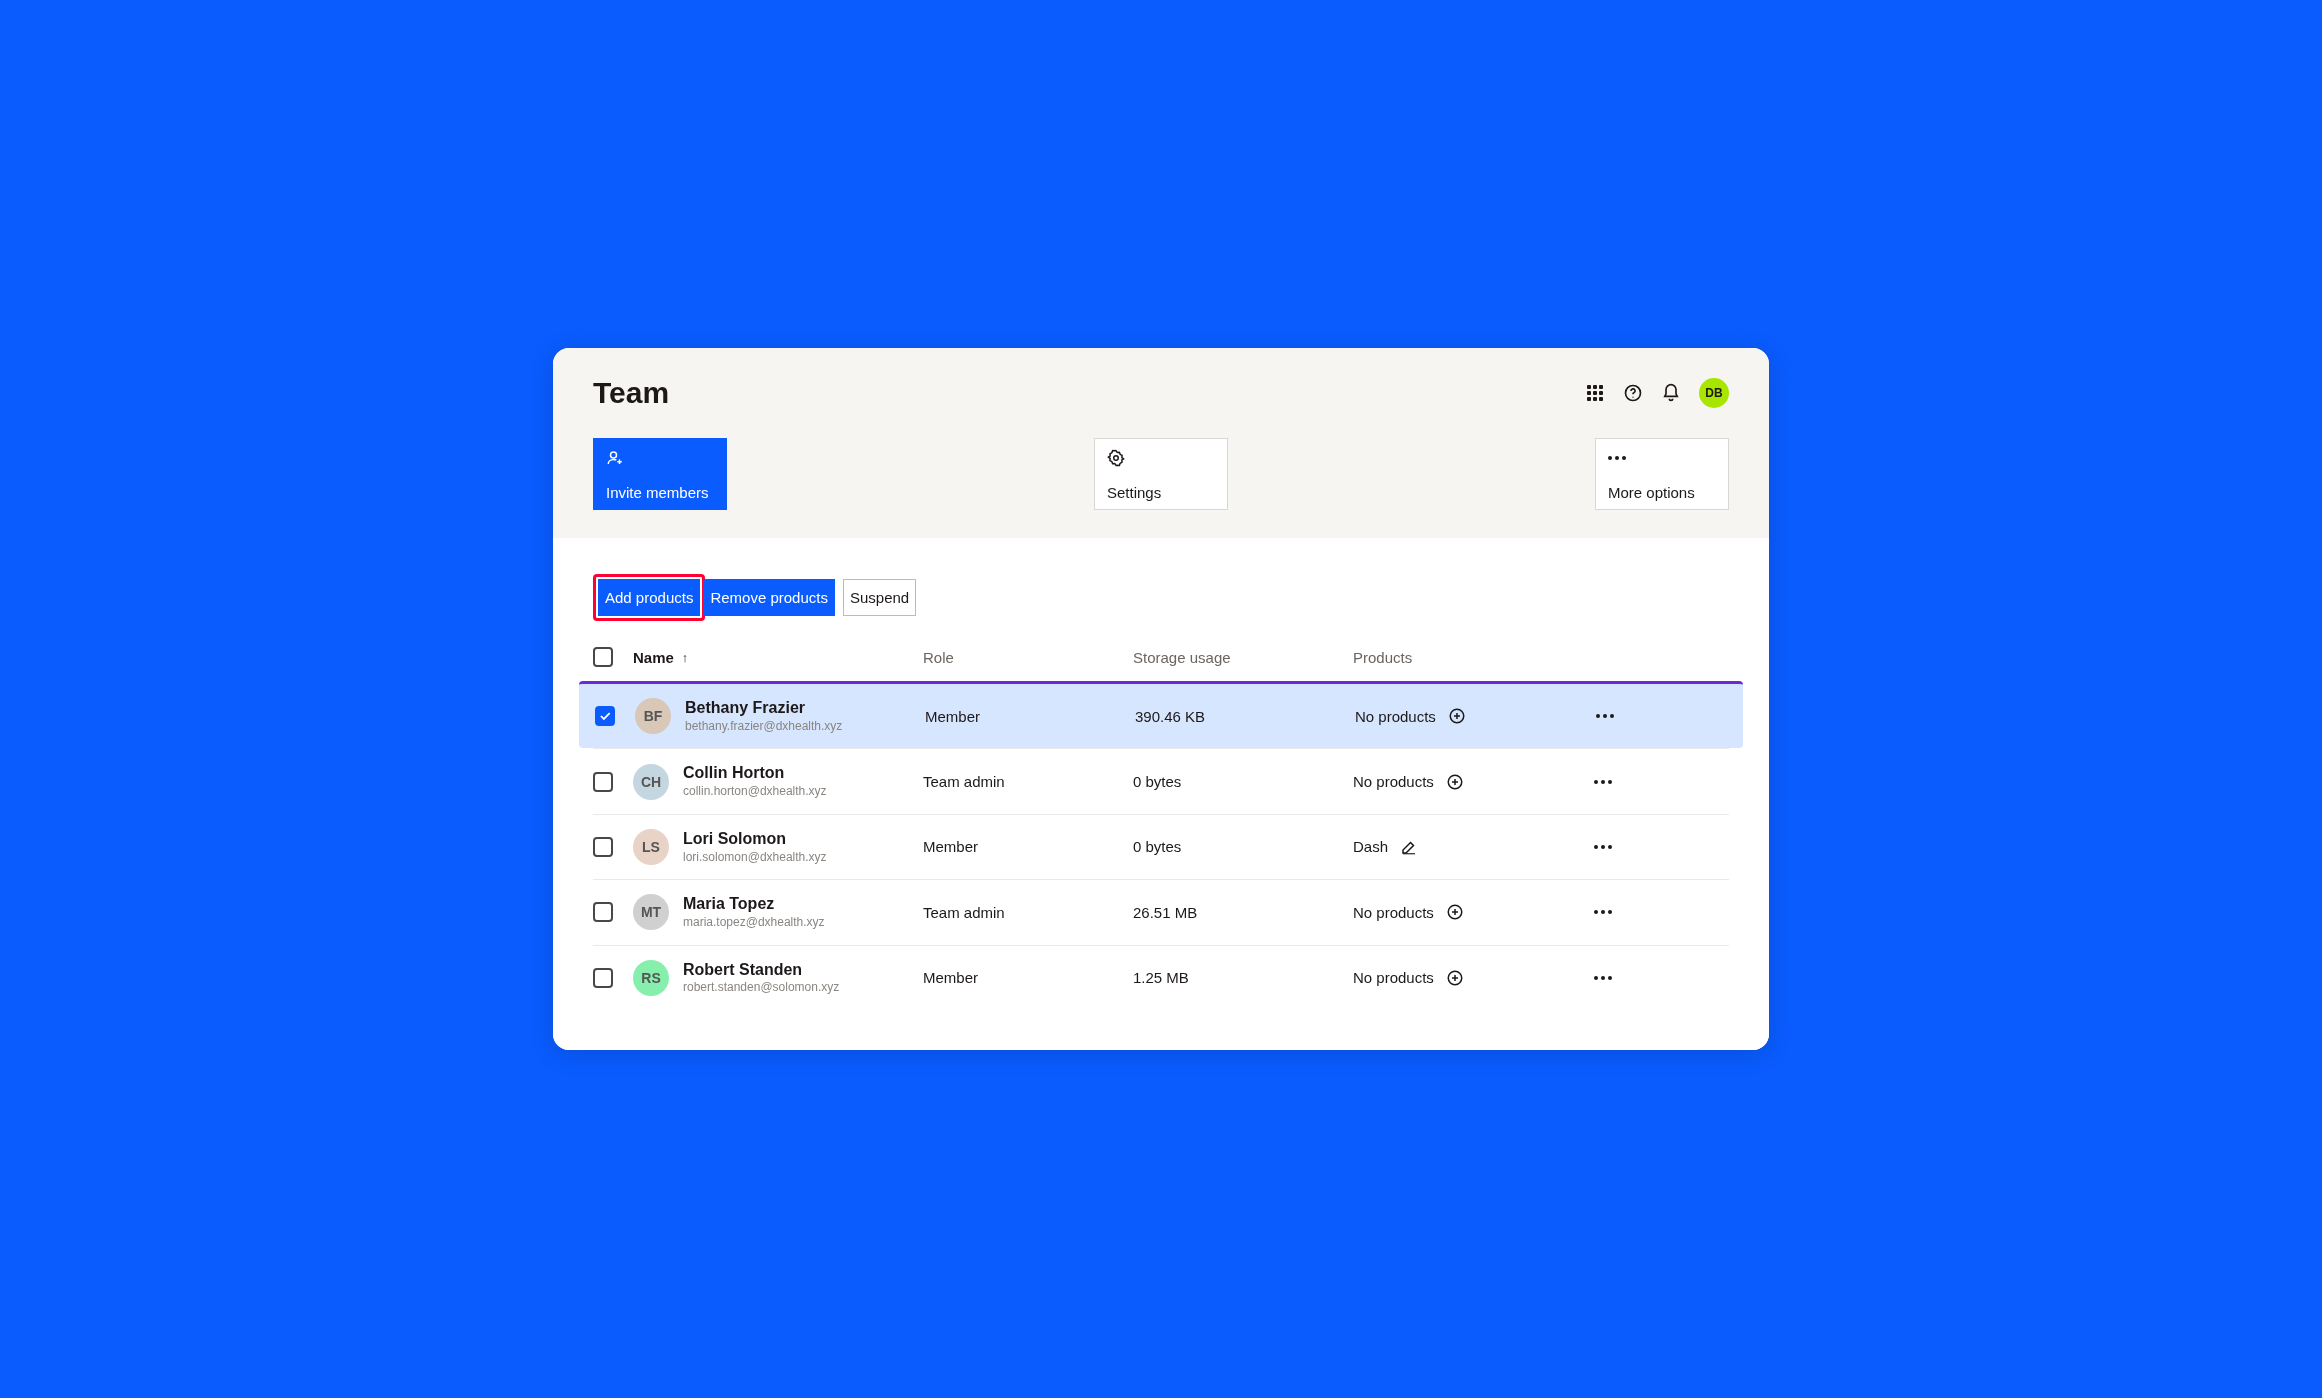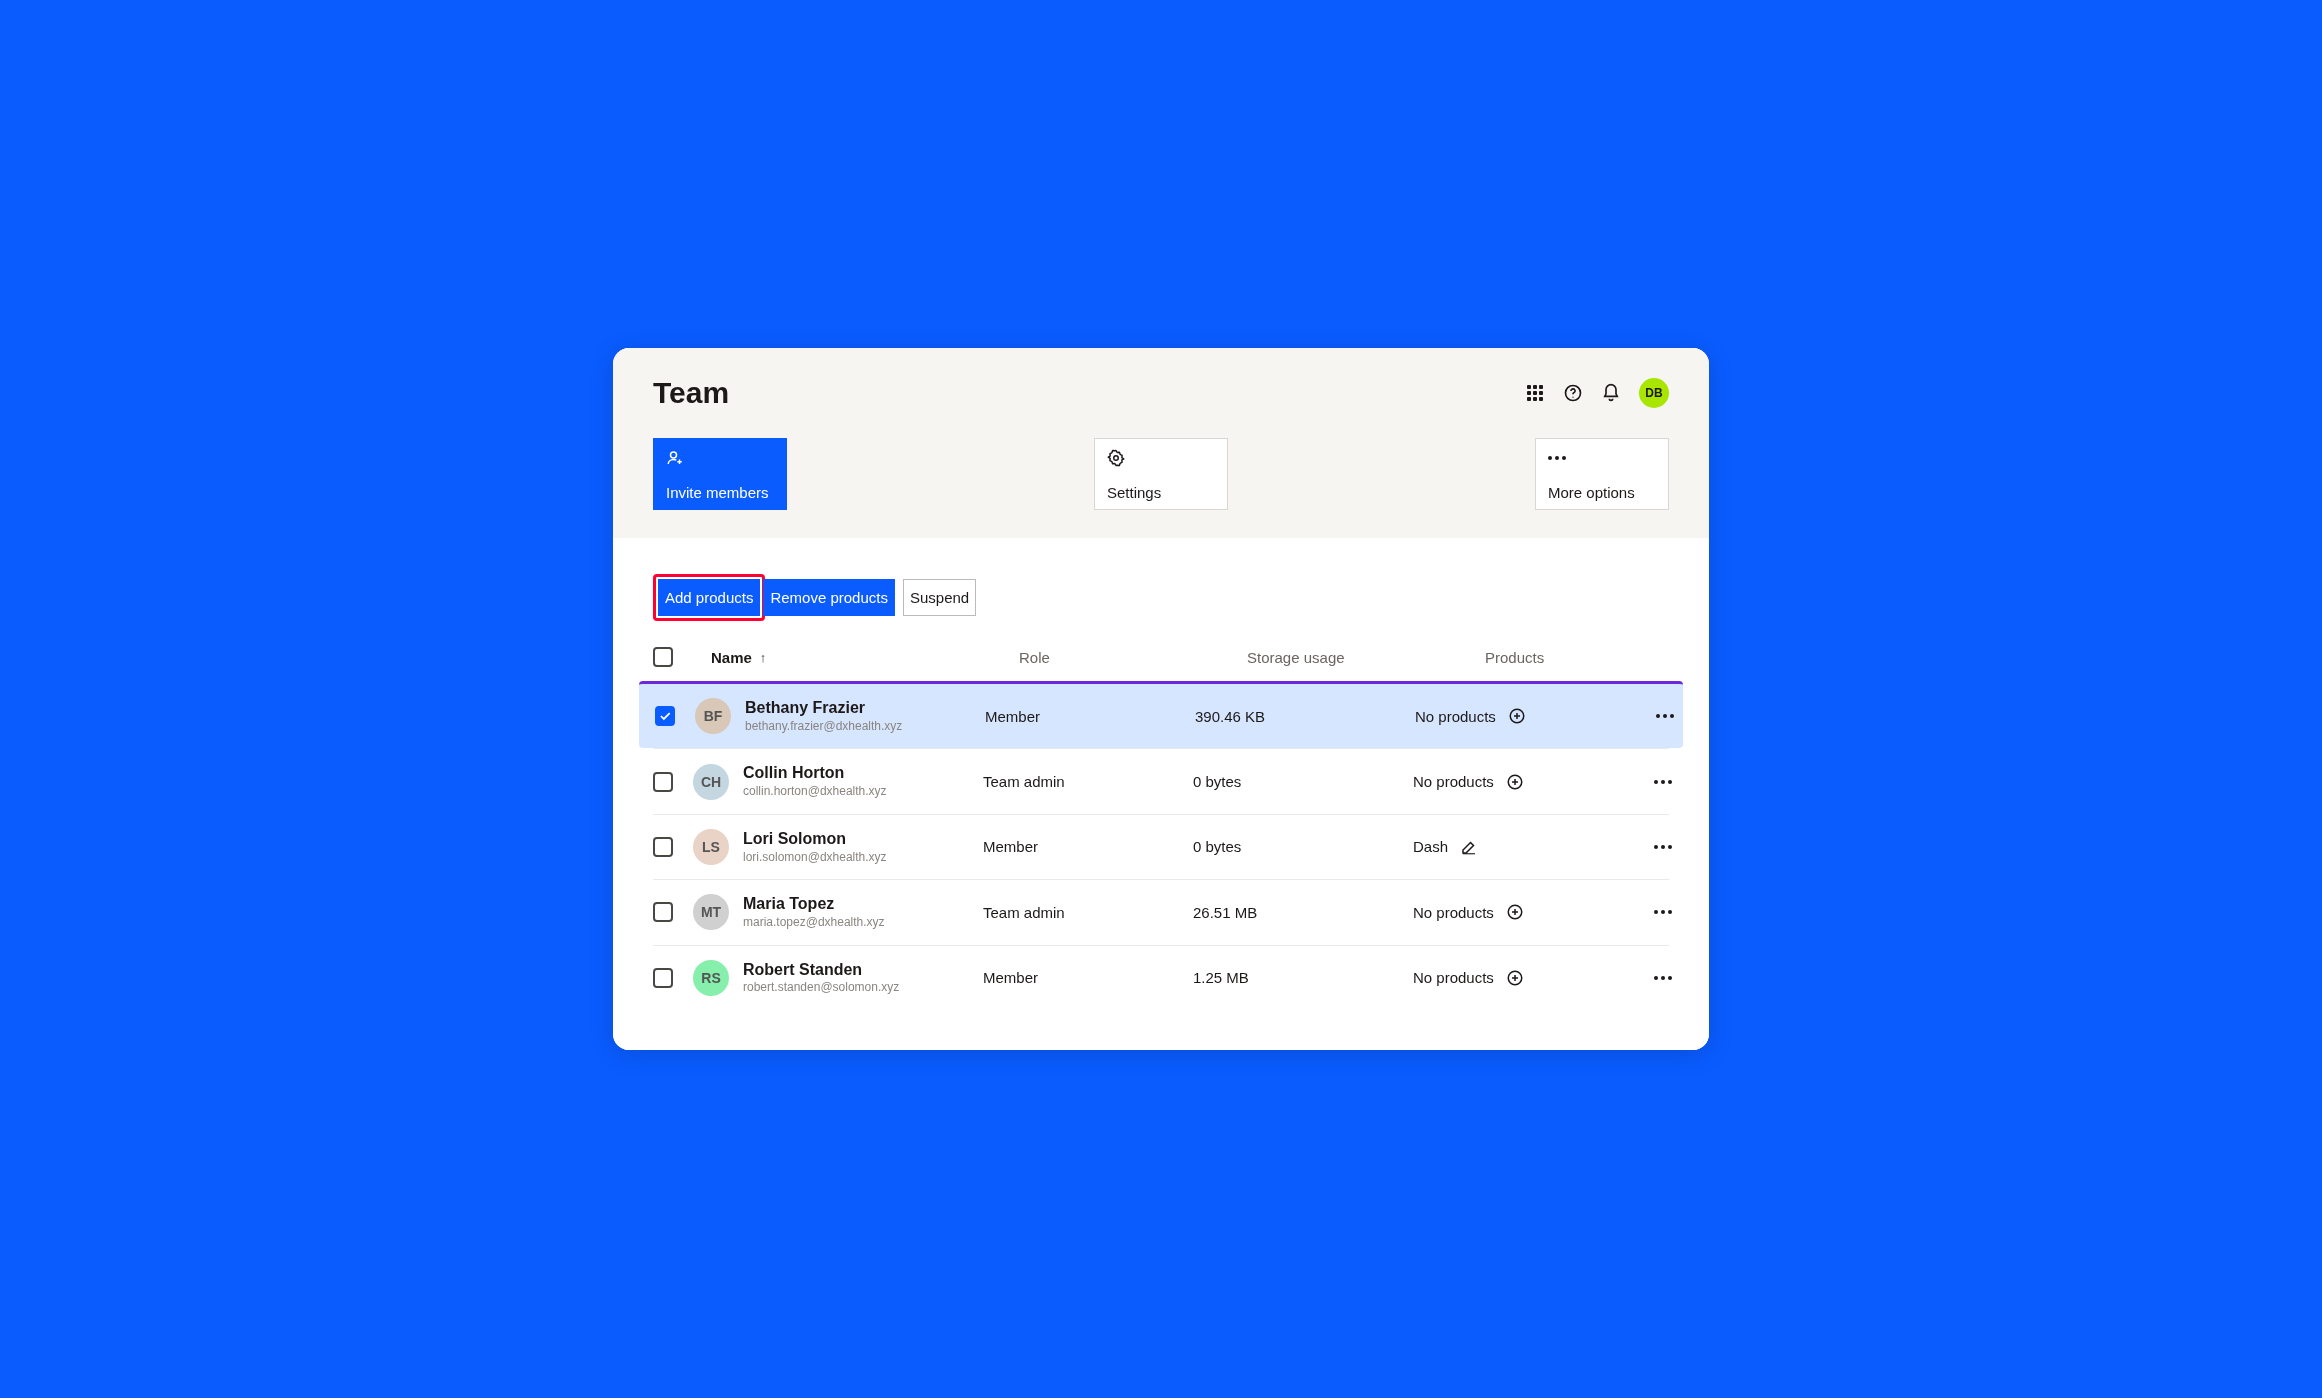--- a/index.html
+++ b/index.html
@@ -8,21 +8,21 @@
     background: #0a5cff;
     font-family: -apple-system, BlinkMacSystemFont, "Segoe UI", Helvetica, Arial, sans-serif;
     display: flex;
     align-items: center;
     justify-content: center;
     padding: 50px;
   }
   .panel {
     background: #fff;
     border-radius: 16px;
-    width: 1096px;
+    width: 1216px;
     overflow: hidden;
     box-shadow: 0 4px 24px rgba(0,0,0,0.15);
   }
   .panel-header {
     background: #f7f5f2;
     padding: 28px 40px 0 40px;
   }
   .header-top {
     display: flex;
     justify-content: space-between;
@@ -89,21 +89,20 @@
   .btn.outline { background:#fff; color:#1e1919; border:1px solid #bdbab7; margin-left:8px;}
   .btn.primary.adjacent { margin-left:0;}
   .members-table { width:100%; }
   .table-head {
     display:grid;
     grid-template-columns: 40px 290px 210px 220px 220px 60px;
     align-items:center;
     padding: 6px 0 14px 0;
     font-size:15px;
     color:#6b6560;
-    gap:18px;
   }
   .table-head .col-name { color:#1e1919; font-weight:600; display:flex; align-items:center; gap:8px;}
   .sort-arrow { font-size:13px;}
   .row {
     display:grid;
     grid-template-columns: 40px 290px 210px 220px 220px 60px;
     align-items:center;
     padding: 14px 0;
     border-top:1px solid #ebe9e6;
   }

